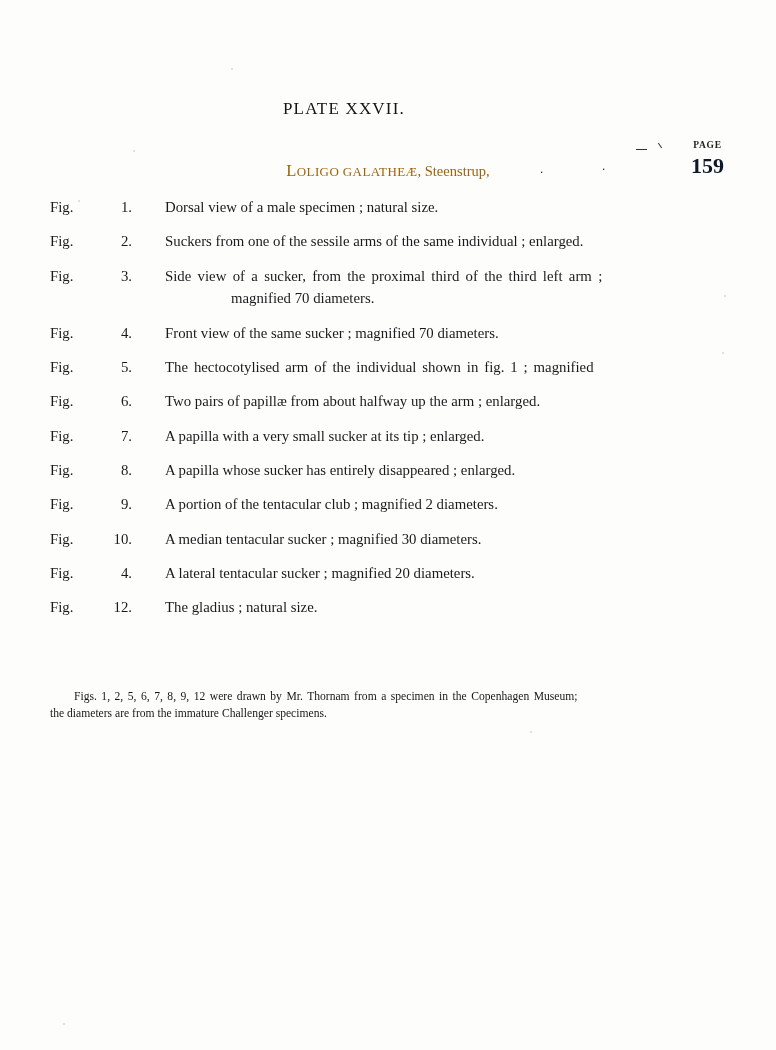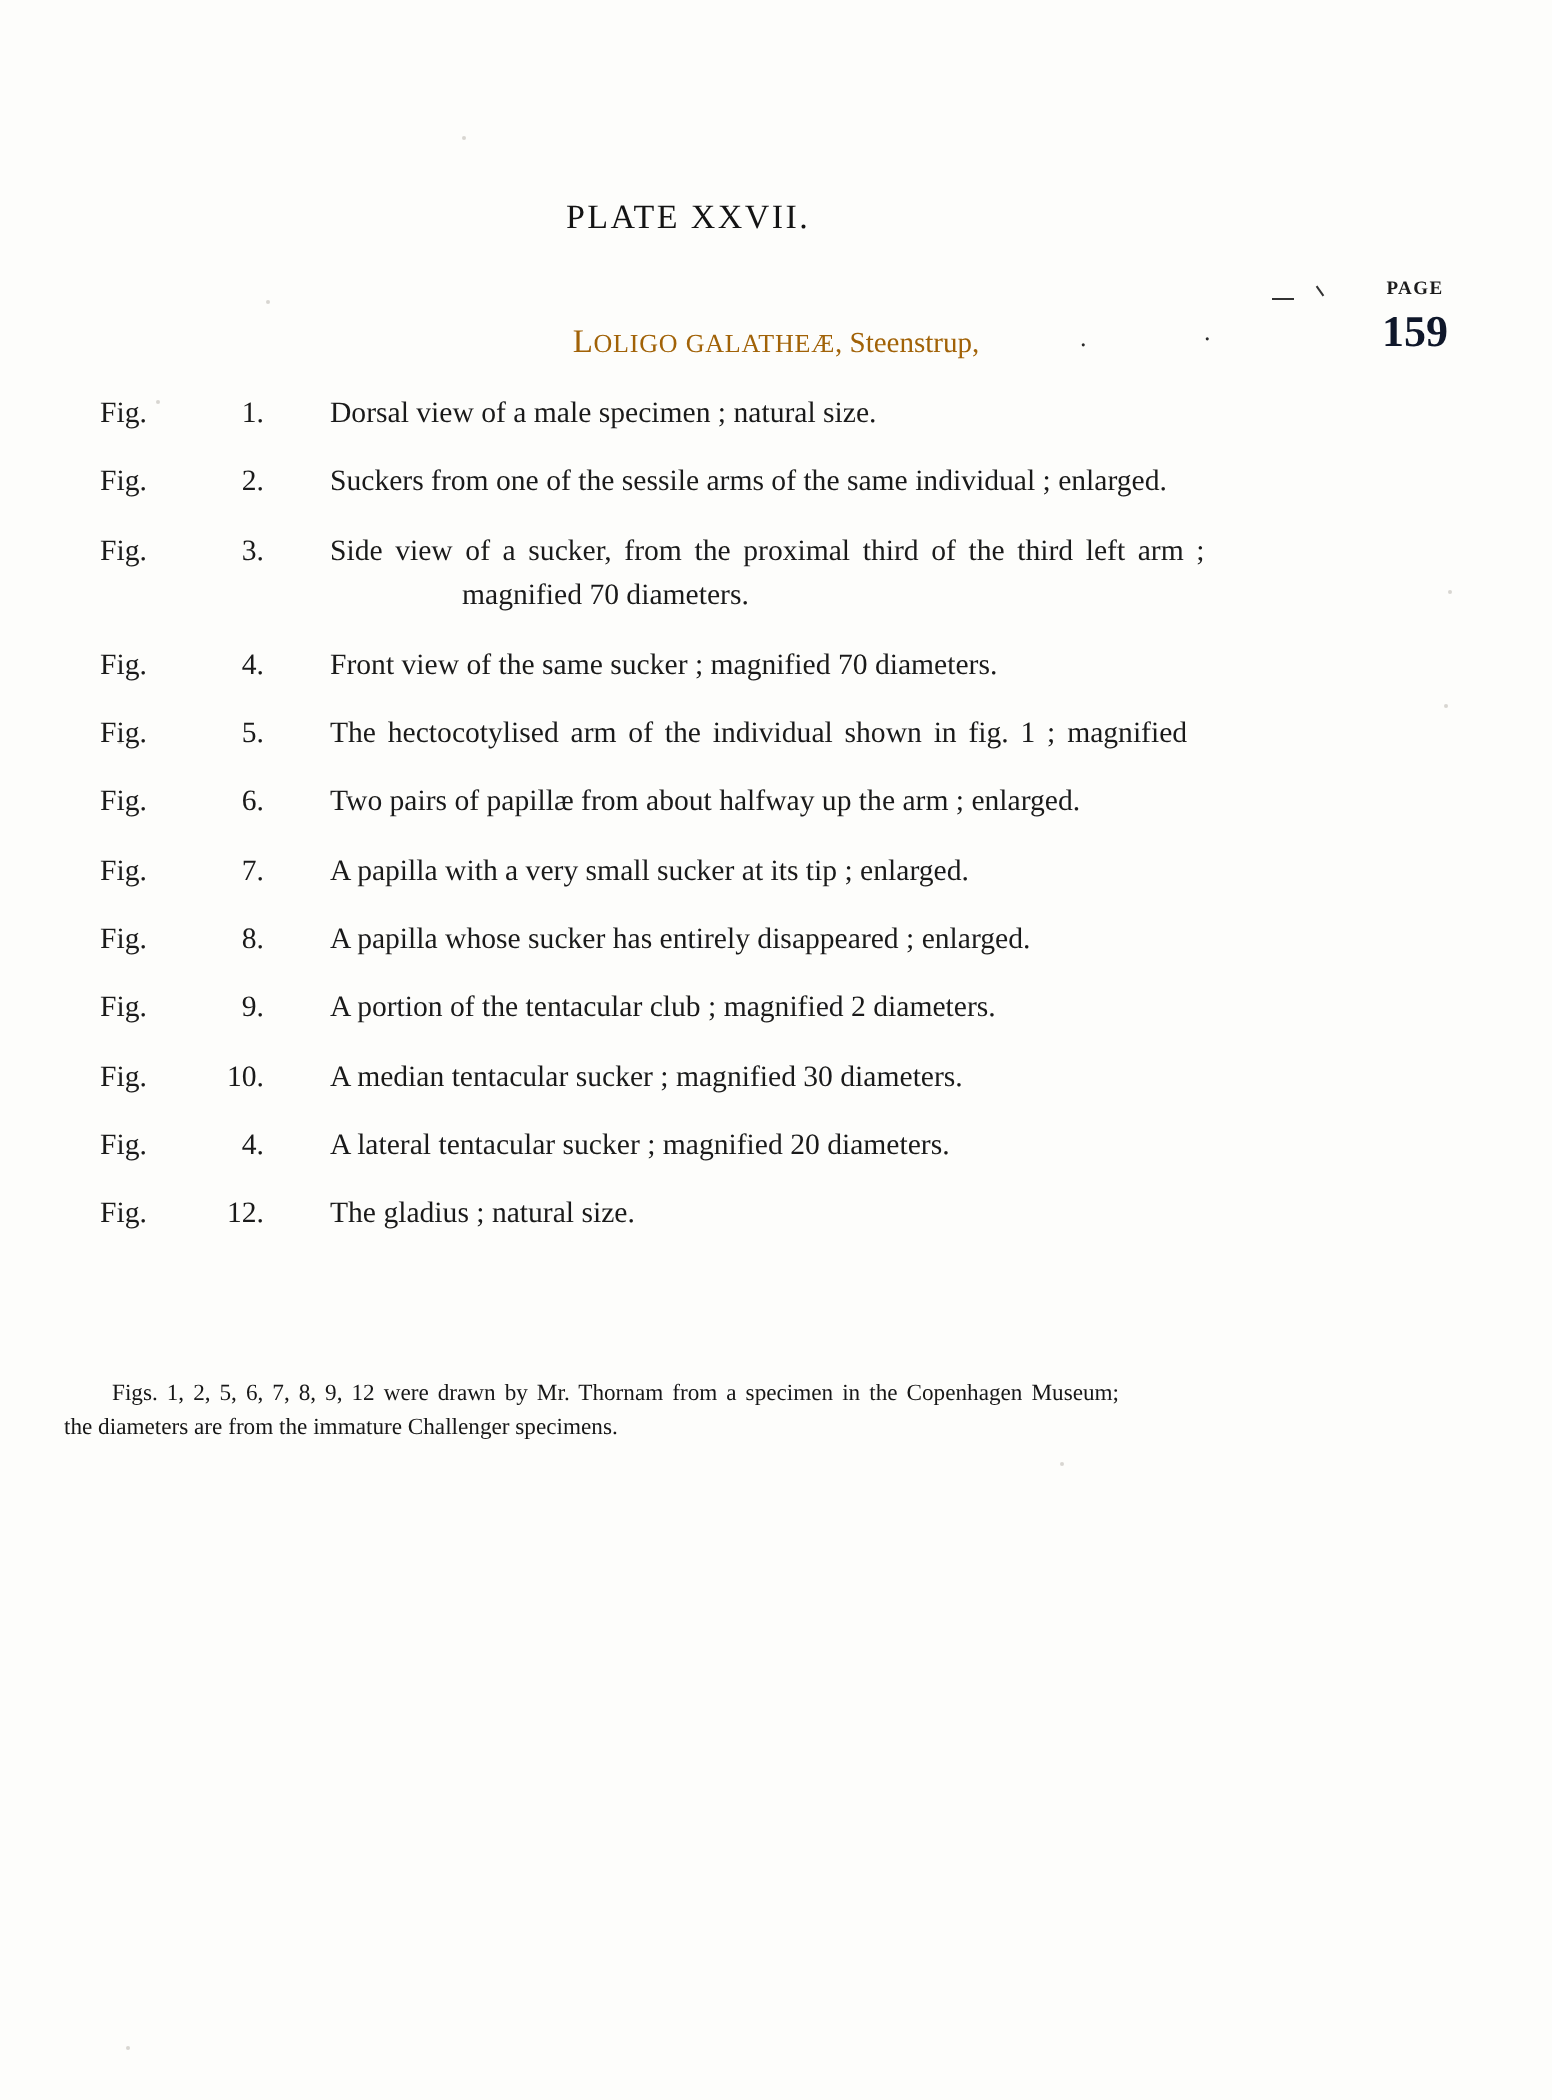--- a/index.html
+++ b/index.html
@@ -144,21 +144,21 @@
     display: block;
     word-spacing: 2.6px;
   }
   .wide-5 .fig-text .line1 {
     display: block;
     word-spacing: 2.2px;
   }
   .note {
     position: absolute;
     top: 688px;
-    left: 32px;
+    left: 50px;
     width: 676px;
     font-size: 11.6px;
     line-height: 1.5;
     color: #171717;
   }
   .note .indent { padding-left: 24px; display: inline; }
   .note .l1 { display: block; word-spacing: 1.6px; }
   .note .l2 { display: block; }
 </style>
 </head>

